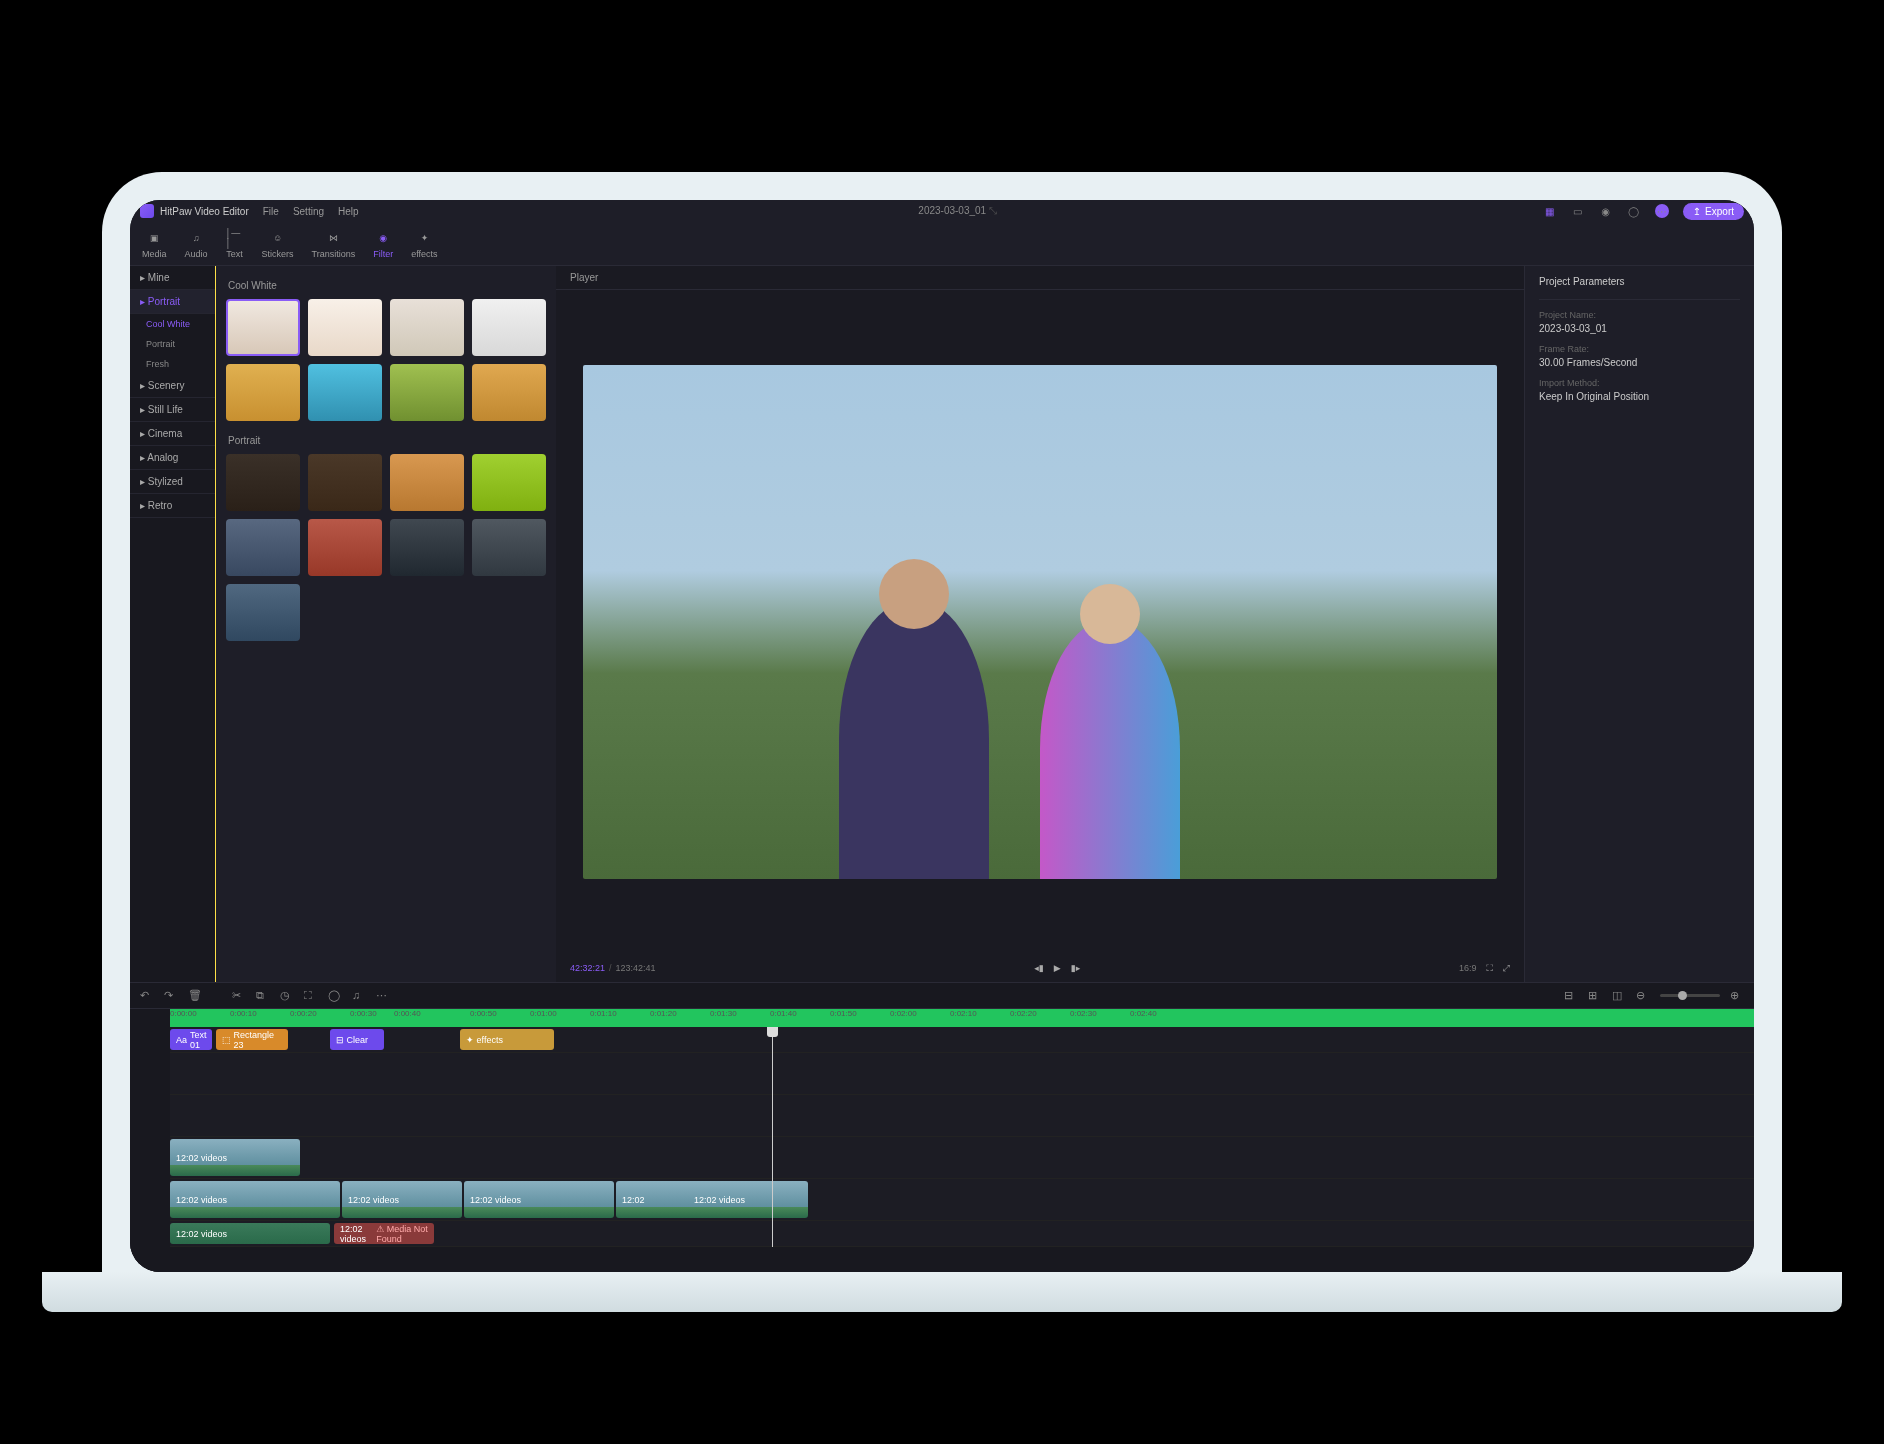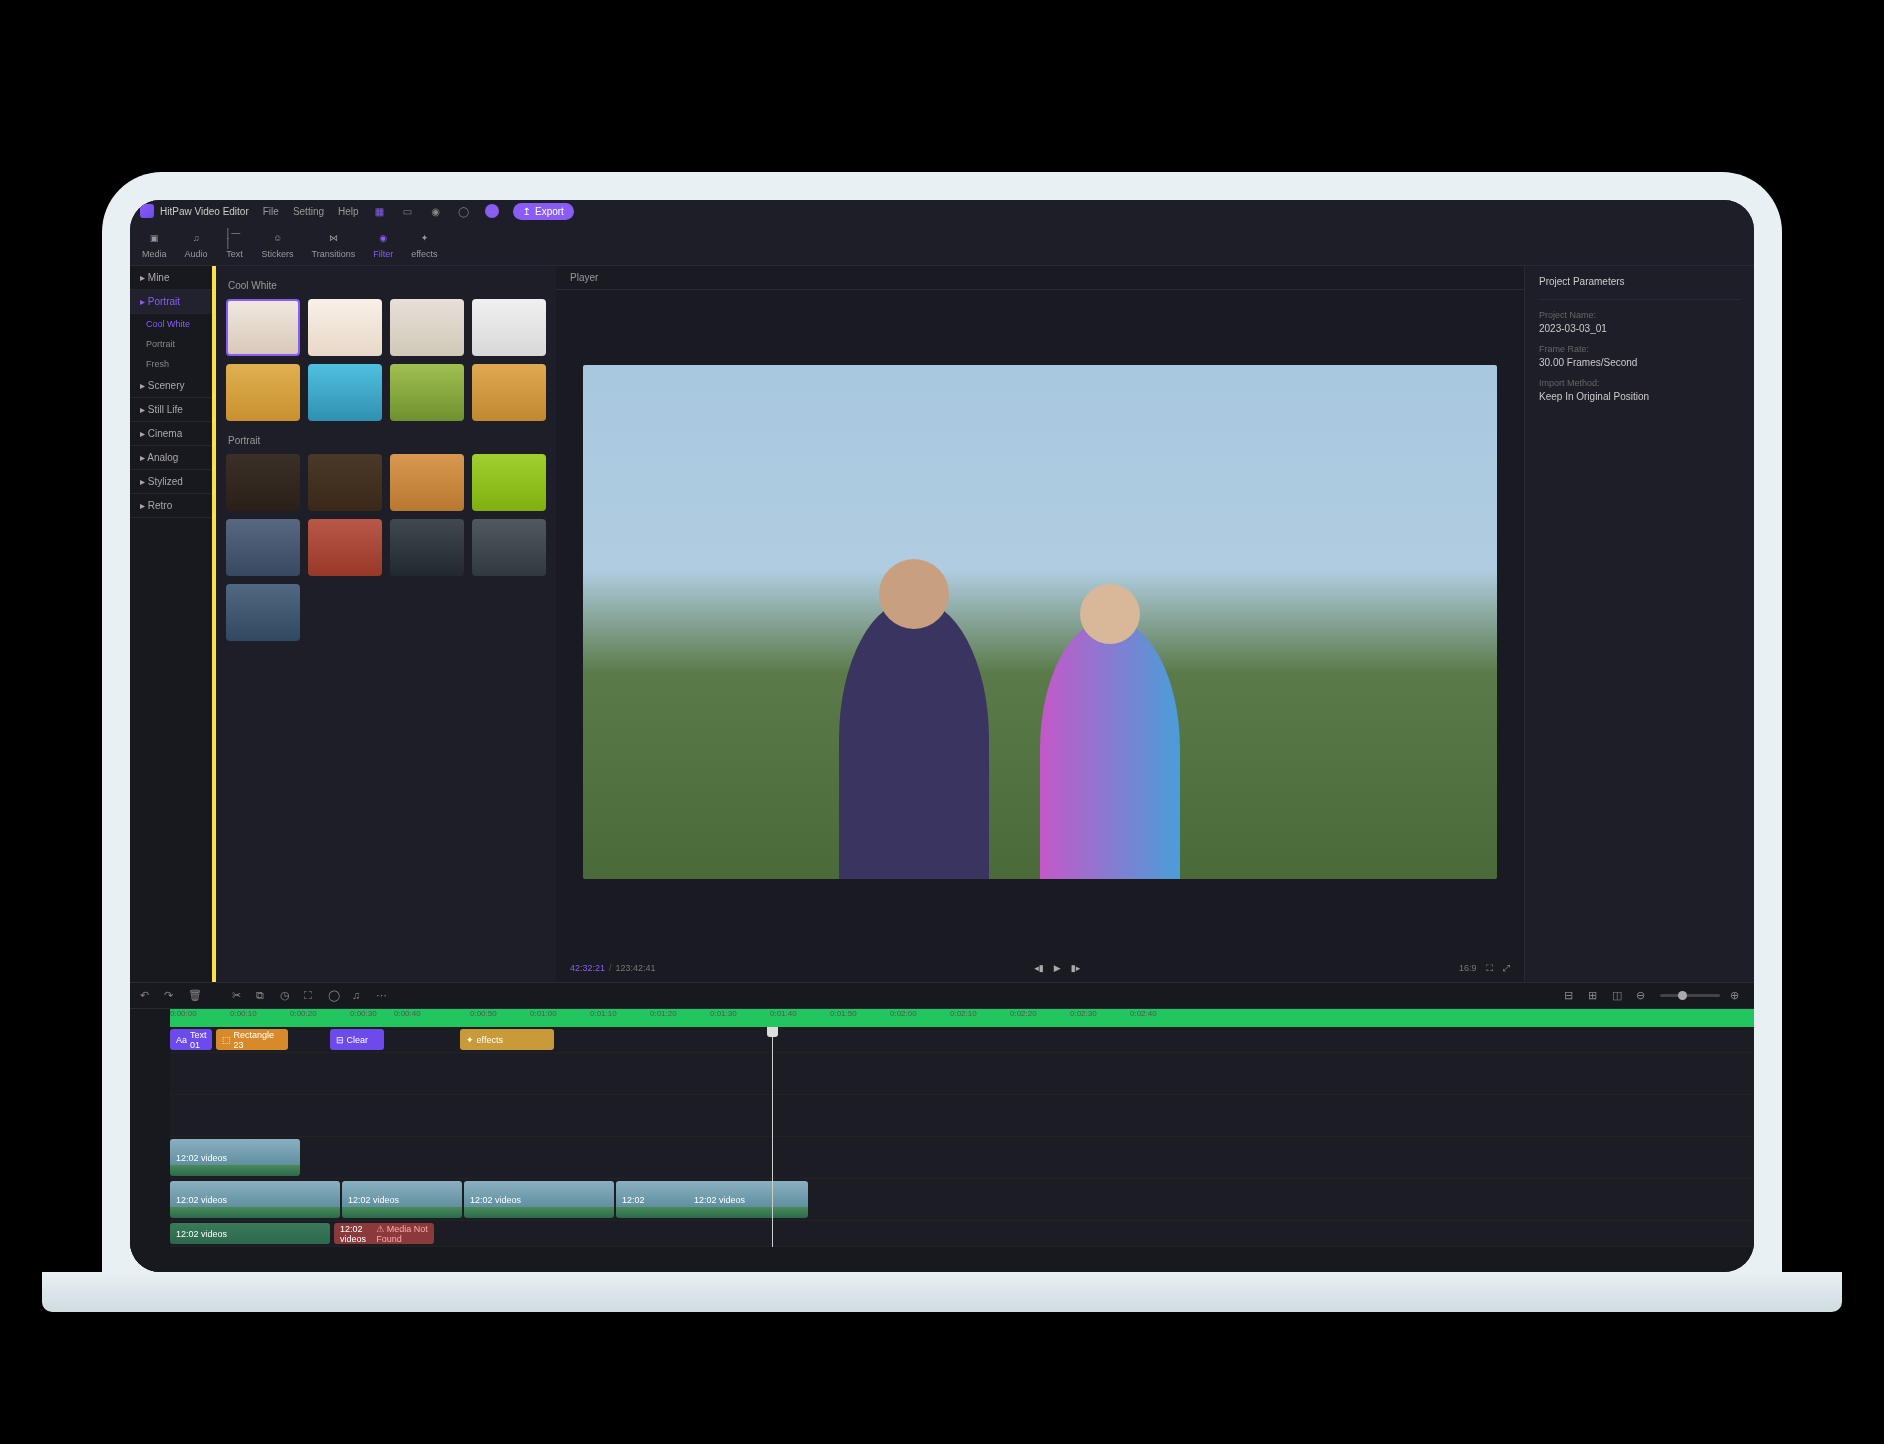--- a/index.html
+++ b/index.html
@@ -19,21 +19,21 @@
 .export-btn { background: #8a5cf6; color: #fff; padding: 3px 10px; border-radius: 10px; font-size: 10px; cursor: pointer; display:flex; align-items:center; gap:4px; }
 
 
 .toolbar { height: 44px; background: #1e1e28; border-bottom: 1px solid #2a2a36; display: flex; align-items: center; padding: 0 12px; gap: 18px; }
 .tool-item { display: flex; flex-direction: column; align-items: center; gap: 2px; cursor: pointer; color: #999; font-size: 9px; }
 .tool-item.active { color: #8a5cf6; }
 .tool-item .ico { width: 18px; height: 18px; display:flex; align-items:center; justify-content:center; }
 
 
 .main { flex: 1; display: flex; overflow: hidden; }
-.left-col { width: 86px; background: #18181f; border-right: 4px solid #fde047; }
+.left-col { width: 86px; background: #18181f; border-right: 1px solid #fde047; }
 .cat { padding: 6px 10px; font-size: 10px; color: #aaa; cursor: pointer; border-bottom: 1px solid #252530; }
 .cat.active { color: #8a5cf6; background: #22222e; }
 .cat-sub { padding: 5px 10px 5px 16px; font-size: 9px; color: #888; cursor:pointer; }
 .cat-sub.active { color: #8a5cf6; }
 
 .preset-panel { width: 340px; background: #1e1e28; padding: 10px; overflow-y: auto; }
 .preset-title { font-size: 10px; color: #999; margin: 4px 0 8px 2px; }
 .preset-grid { display: grid; grid-template-columns: repeat(4, 1fr); gap: 8px; margin-bottom: 14px; }
 .preset-thumb { aspect-ratio: 1.3/1; border-radius: 4px; cursor: pointer; background: #444; }
 .preset-thumb.selected { border: 2px solid #8a5cf6; }
@@ -84,20 +84,21 @@
 
 <div class="laptop">
   <div class="screen">
 
     <div class="titlebar">
       <div class="app-icon"></div>
       <div class="app-name">HitPaw Video Editor</div>
       <div class="menu-item">File</div>
       <div class="menu-item">Setting</div>
       <div class="menu-item">Help</div>
+      <div class="center"><span>2023-03-03_01</span> <span style="color:#555">⤡</span></div>
       <div class="right-icons">
         <div class="icon-btn" style="color:#8a5cf6">▦</div>
         <div class="icon-btn">▭</div>
         <div class="icon-btn">◉</div>
         <div class="icon-btn">◯</div>
         <div class="icon-btn" style="background:#8a5cf6;border-radius:50%">⋯</div>
         <div class="export-btn">↥ <span>Export</span></div>
       </div>
     </div>
 

